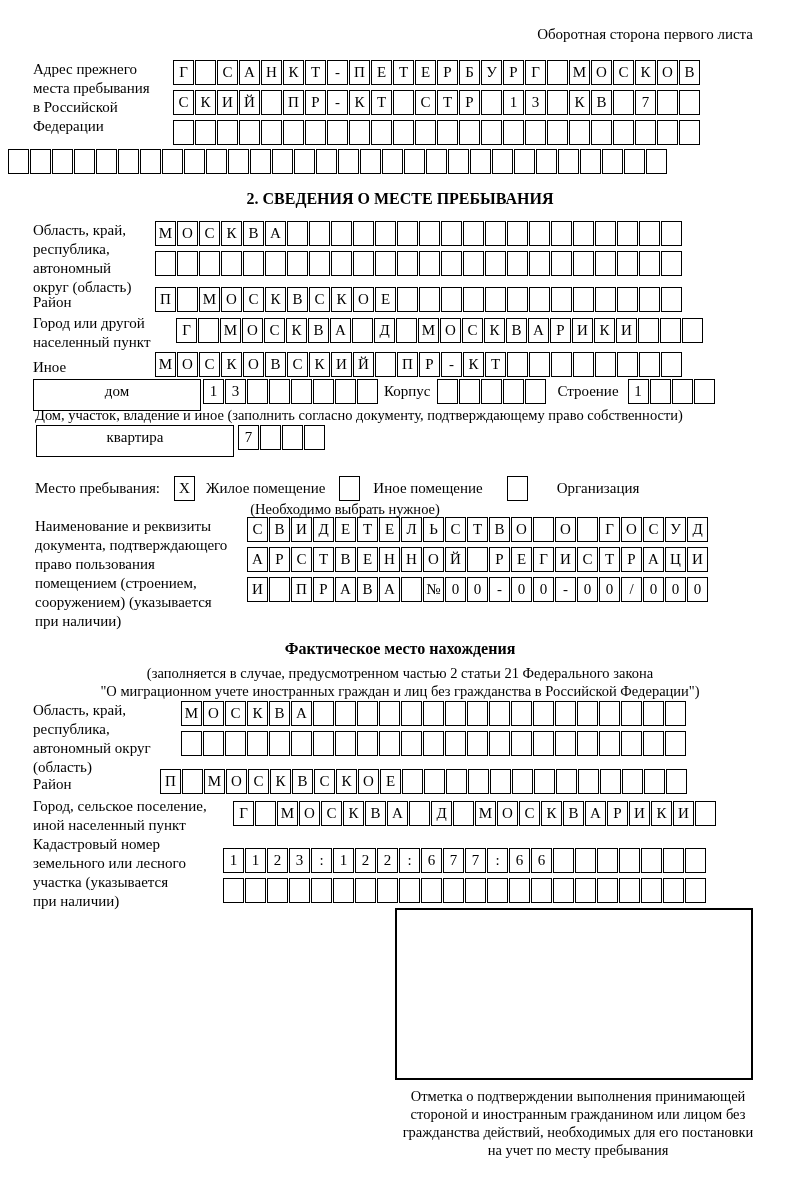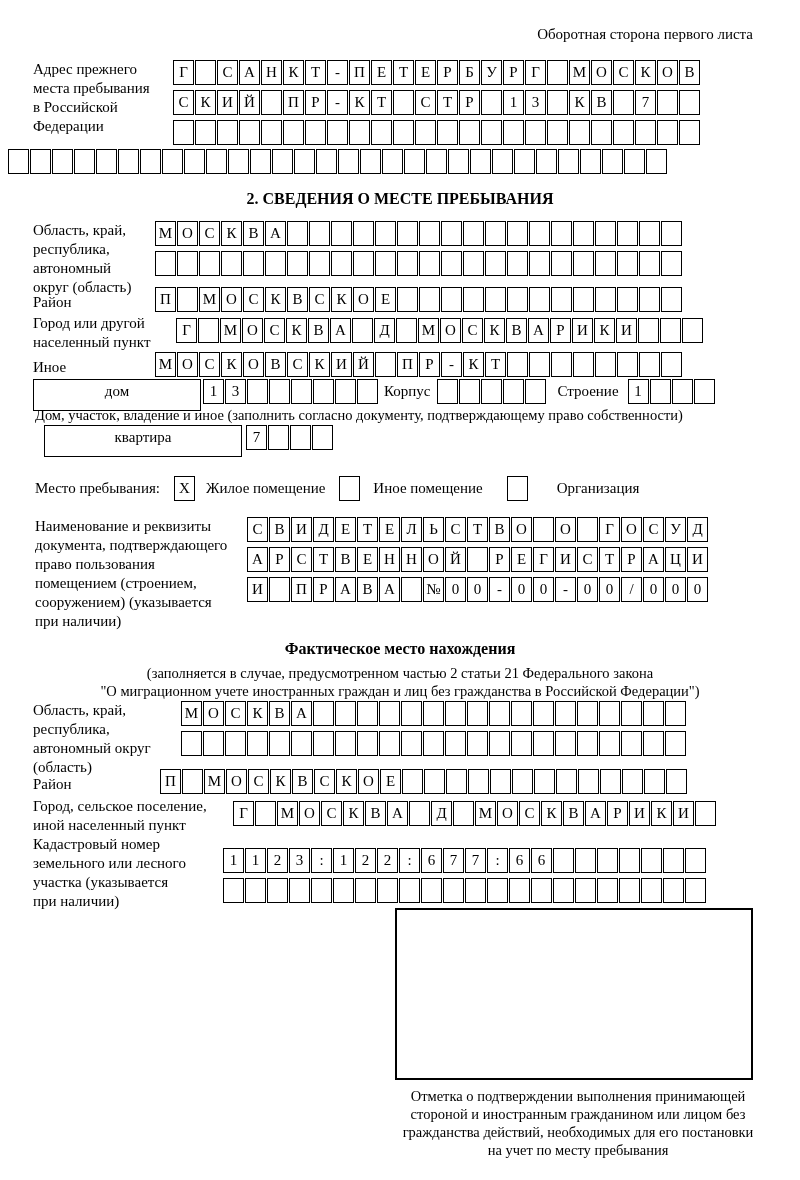--- a/index.html
+++ b/index.html
@@ -77,27 +77,28 @@
   <div class="abs field vcenter" style="top:352px; left:33px; height:30px;">
     <div class="flabel" style="width:122px;">Иное</div>
     <div class="boxrow"><span class="cell">М</span><span class="cell">О</span><span class="cell">С</span><span class="cell">К</span><span class="cell">О</span><span class="cell">В</span><span class="cell">С</span><span class="cell">К</span><span class="cell">И</span><span class="cell">Й</span><span class="cell"></span><span class="cell">П</span><span class="cell">Р</span><span class="cell">-</span><span class="cell">К</span><span class="cell">Т</span><span class="cell"></span><span class="cell"></span><span class="cell"></span><span class="cell"></span><span class="cell"></span><span class="cell"></span><span class="cell"></span><span class="cell"></span></div>
   </div>
 
   <div class="abs boxrow" style="top:379px; left:33px;">
     <span class="wide-box" style="width:168px; margin-right:2px;">дом</span><span><span class="cell">1</span><span class="cell">3</span><span class="cell"></span><span class="cell"></span><span class="cell"></span><span class="cell"></span><span class="cell"></span><span class="cell"></span></span><span class="inline-label" style="padding:0 7px 0 5px;">Корпус</span><span><span class="cell"></span><span class="cell"></span><span class="cell"></span><span class="cell"></span><span class="cell"></span></span><span class="inline-label" style="padding:0 9px 0 10px;">Строение</span><span><span class="cell">1</span><span class="cell"></span><span class="cell"></span><span class="cell"></span></span>
   </div>
   <div class="abs note" style="top:407px; left:35px;">Дом, участок, владение и иное (заполнить согласно документу, подтверждающему право собственности)</div>
 
-  <div class="abs boxrow" style="top:425px; left:44px;">
+  <div class="abs boxrow" style="top:425px; left:36px;">
     <span class="wide-box" style="width:198px; margin-right:4px;">квартира</span><span><span class="cell">7</span><span class="cell"></span><span class="cell"></span><span class="cell"></span></span>
   </div>
 
   <div class="abs boxrow" style="top:476px; left:35px;">
     <span class="inline-label" style="margin-right:14px;">Место пребывания:</span><span class="cell">X</span><span class="inline-label" style="margin:0 14px 0 10px;">Жилое помещение</span><span class="cell"></span><span class="inline-label" style="margin:0 24px 8px 12px;">Иное помещение</span><span class="cell"></span><span class="inline-label" style="margin-left:28px;">Организация</span>
   </div>
+  <div class="abs note" style="top:501px; left:150px; width:390px; text-align:center;">(Необходимо выбрать нужное)</div>
 
   <div class="abs field" style="top:517px; left:35px;">
     <div class="flabel" style="width:212px;">Наименование и реквизиты
 документа, подтверждающего
 право пользования
 помещением (строением,
 сооружением) (указывается
 при наличии)</div>
     <div class="rowscol">
       <div class="boxrow"><span class="cell">С</span><span class="cell">В</span><span class="cell">И</span><span class="cell">Д</span><span class="cell">Е</span><span class="cell">Т</span><span class="cell">Е</span><span class="cell">Л</span><span class="cell">Ь</span><span class="cell">С</span><span class="cell">Т</span><span class="cell">В</span><span class="cell">О</span><span class="cell"></span><span class="cell">О</span><span class="cell"></span><span class="cell">Г</span><span class="cell">О</span><span class="cell">С</span><span class="cell">У</span><span class="cell">Д</span></div>

